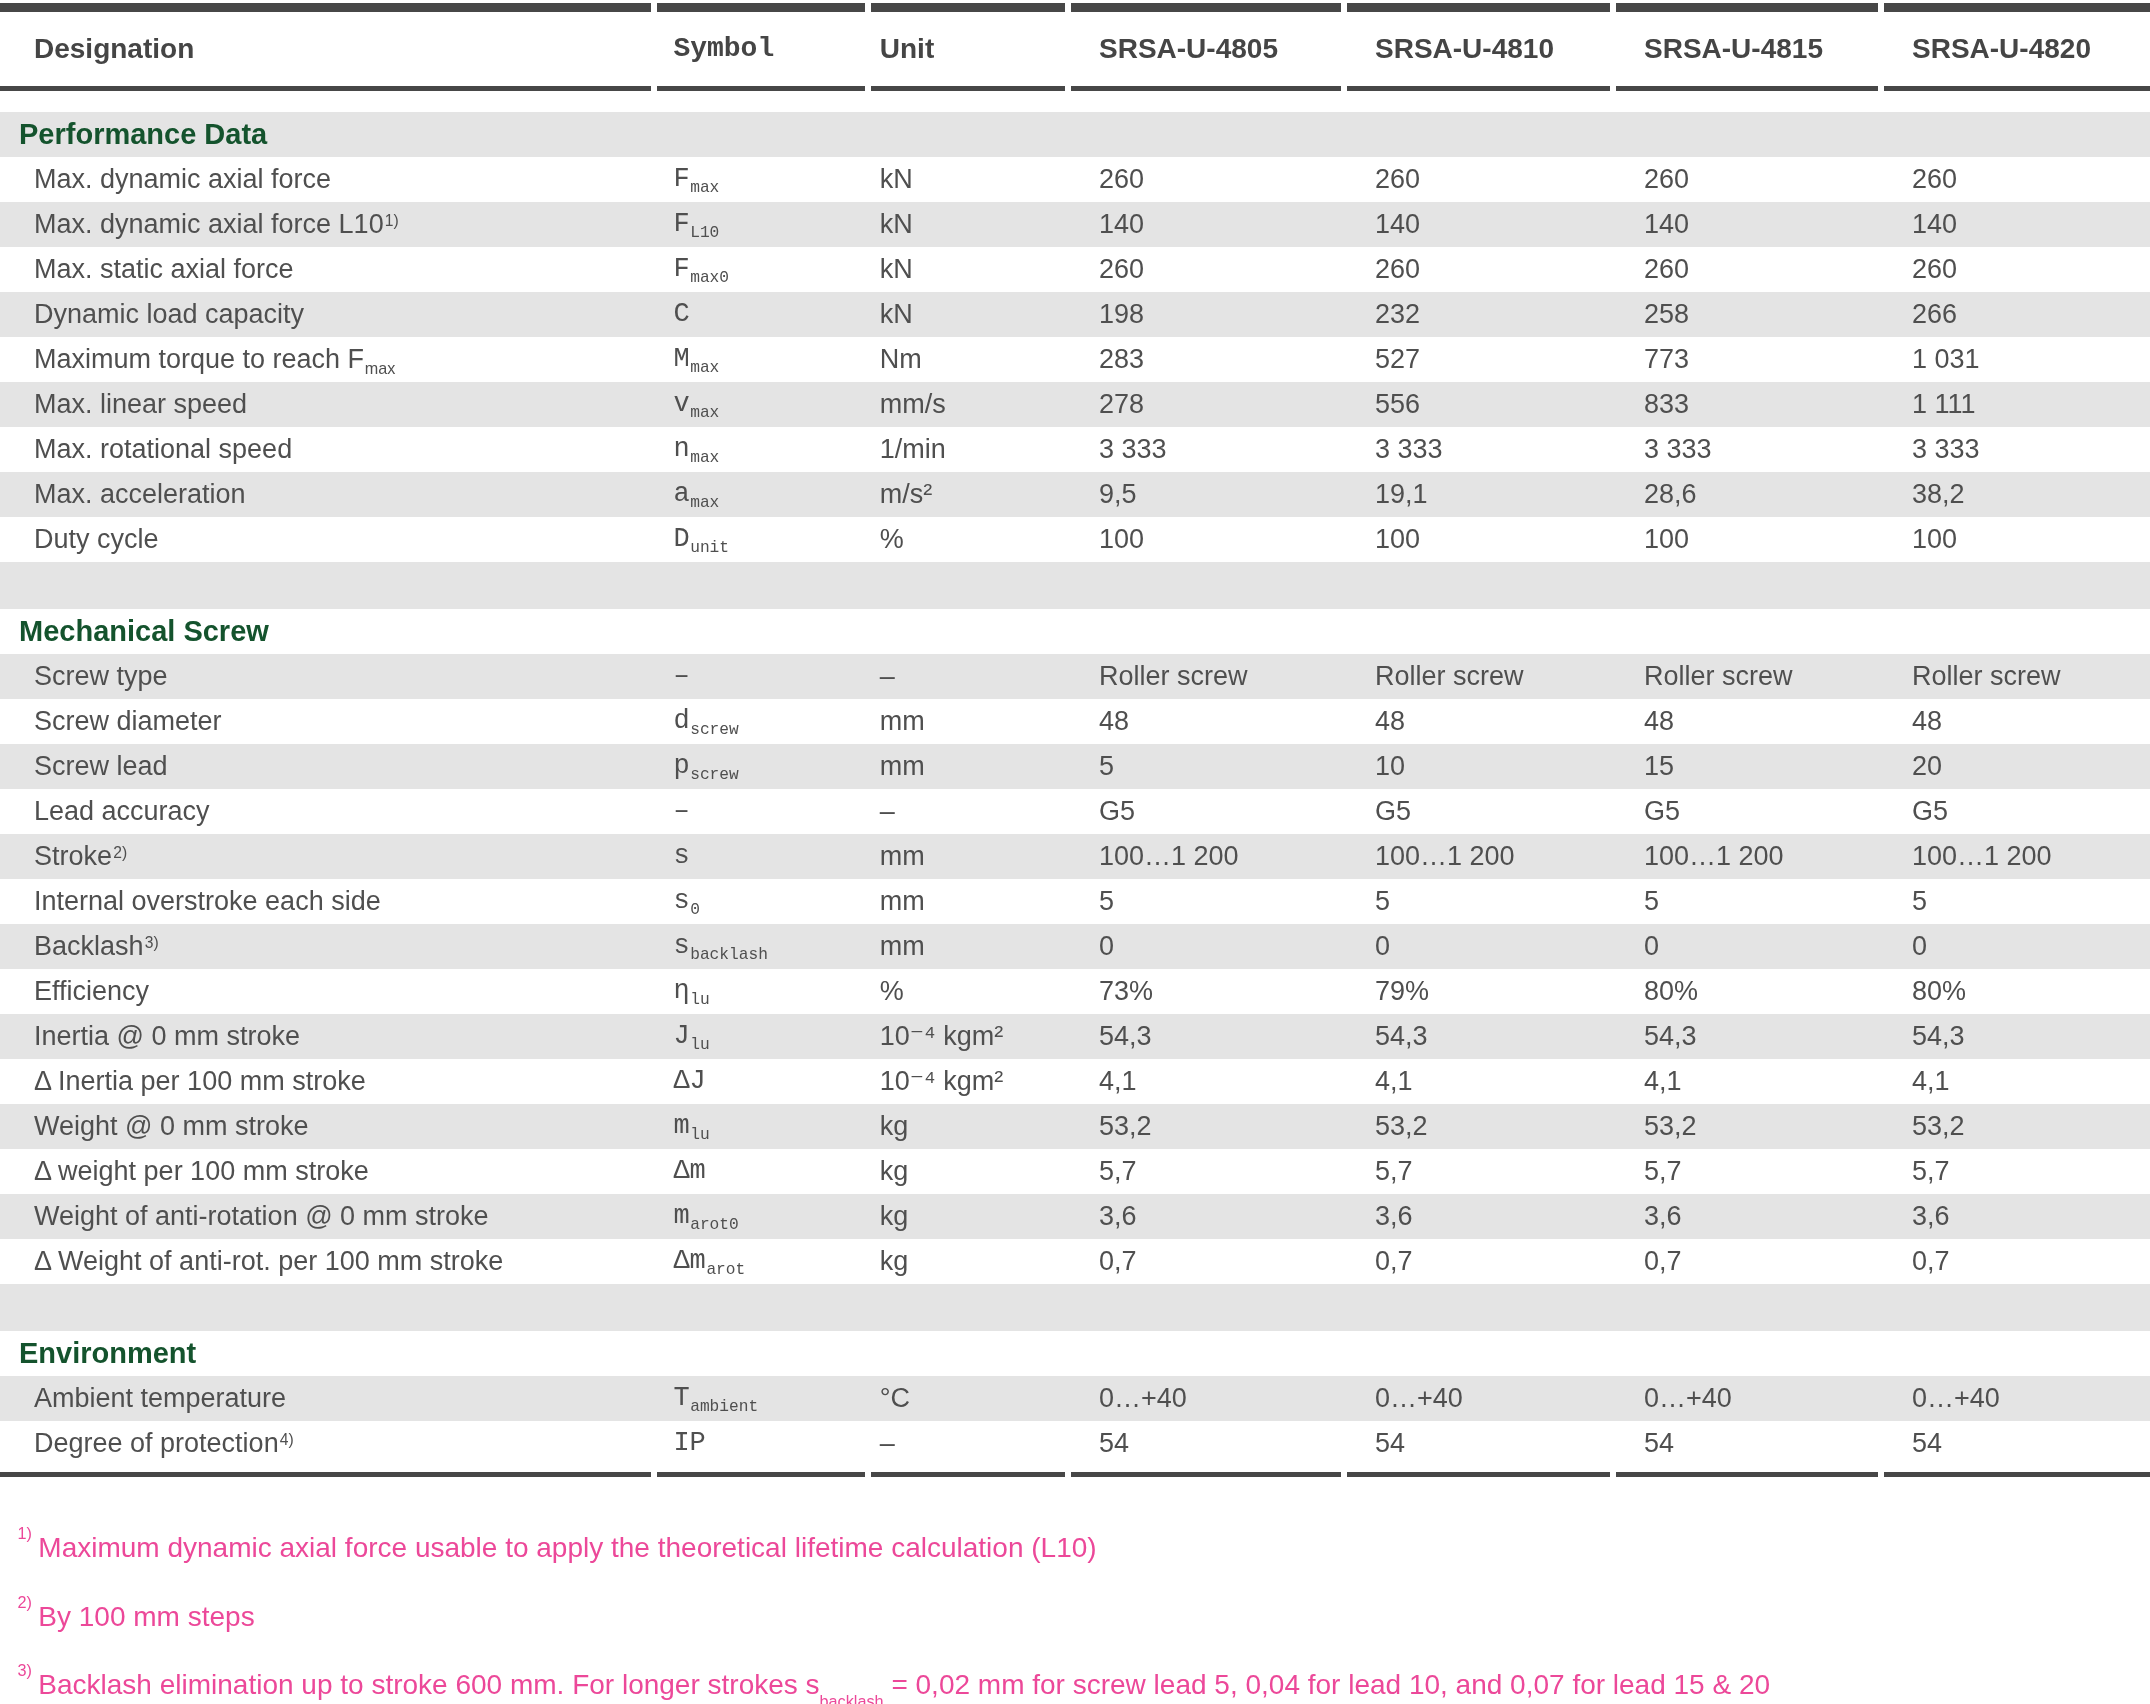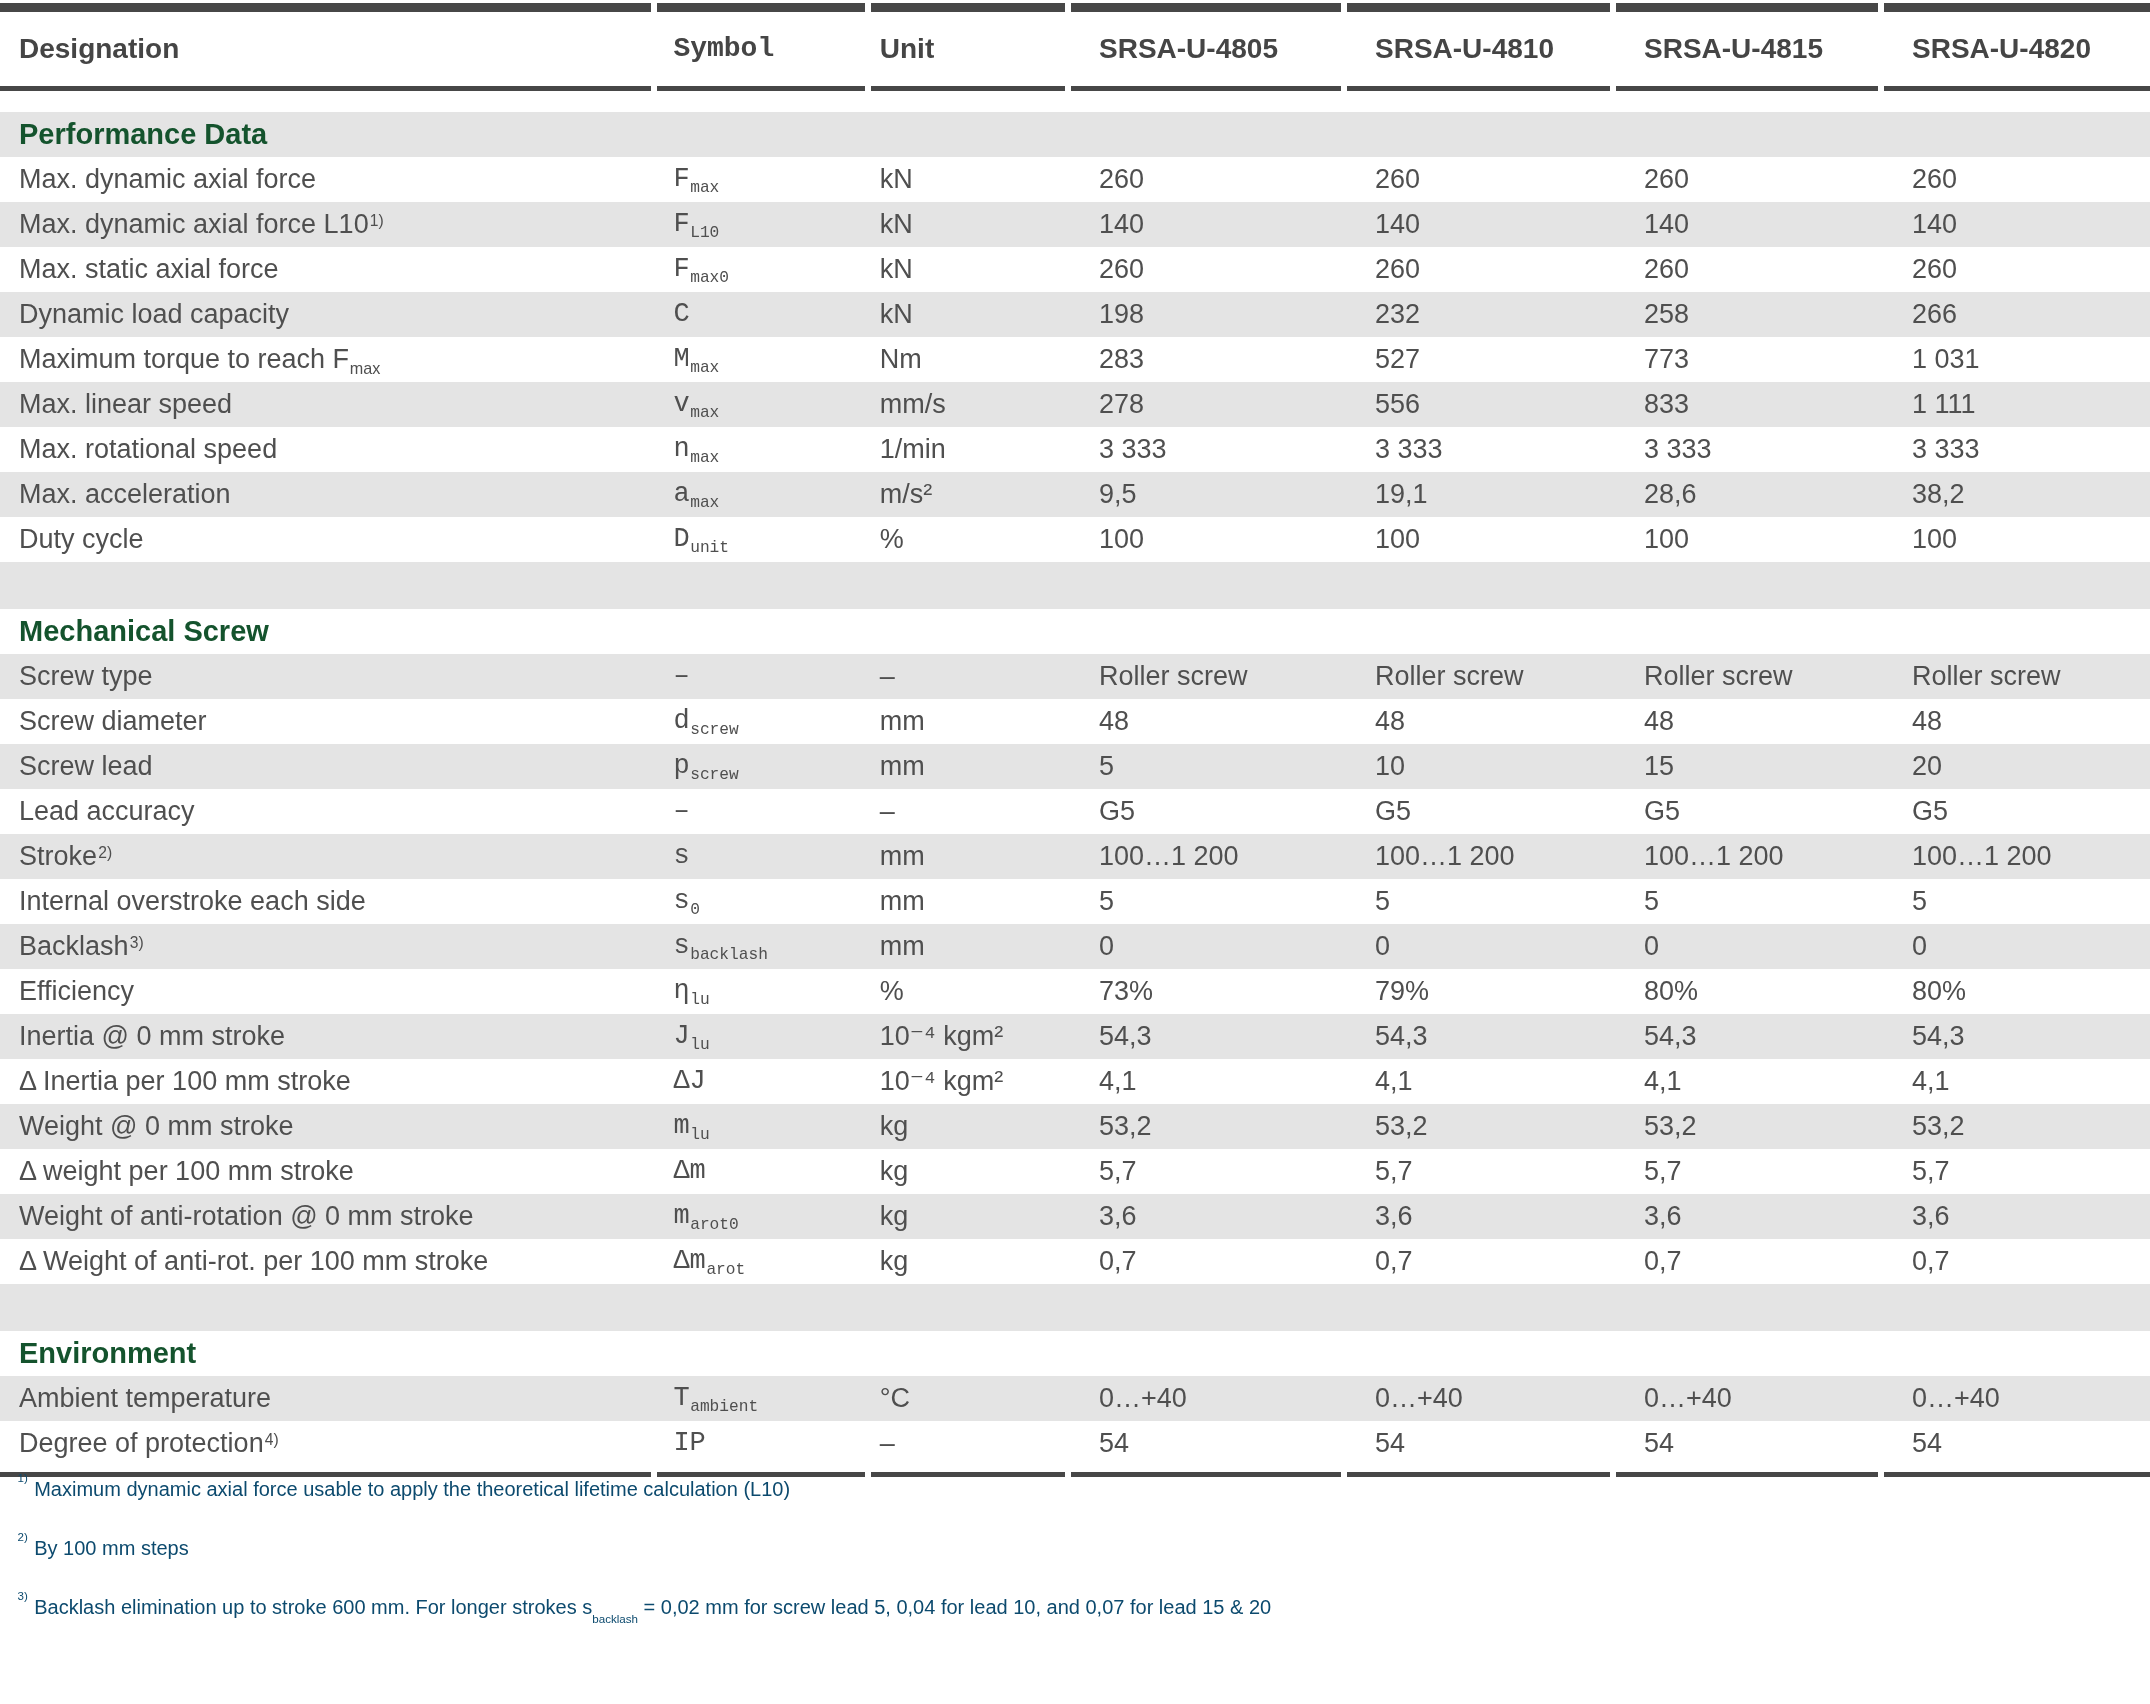--- a/index.html
+++ b/index.html
@@ -24,33 +24,33 @@
   
   .head-row{height:74px;align-items:center;font-weight:bold;font-size:28px;color:#454545;}
 
   
   .grid-row{min-height:45px;align-items:center;font-size:27px;}
   .grid-row.spacer{min-height:47px;}
   .shaded{background:#e4e4e4;}
   .white-gap{height:21px;}
 
   .cell{padding-left:28px;line-height:1.05;}
-  .cell.c1{padding-left:19px;}
+  .cell.c1{padding-left:34px;}
   .cell.c2{padding-left:16.4px;font-family:Liberation Mono, monospace;}
   .cell.c3{padding-left:8.8px;}
 
   .section-title{font-weight:bold;font-size:29px;color:#14532d;padding-left:19px;grid-column:1/-1;}
 
   .sub{font-size:0.60em;position:relative;top:0.34em;margin-left:0.6px;text-align:right;}
   .supm{font-size:0.58em;position:relative;top:-0.45em;margin-left:0.6px;}
 
   .bottom-rule{margin-top:6.3px;}
 
   
-  .footnotes{padding-left:17.6px;font-size:20px;color:#0c4a6e;}
+  .footnotes{margin-top:55px;padding-left:17.6px;font-size:28px;color:#ec4899;}
   .fn{margin:0 0 33px 0;line-height:1.15;}
   .fn .fnsup{font-size:0.58em;position:relative;top:-0.5em;margin-right:6.3px;}
   .fn .fnsub{font-size:0.58em;position:relative;top:0.32em;}
 </style>
 </head>
 <body>
 
 <div class="sheet">
 
   <div class="topbar">

